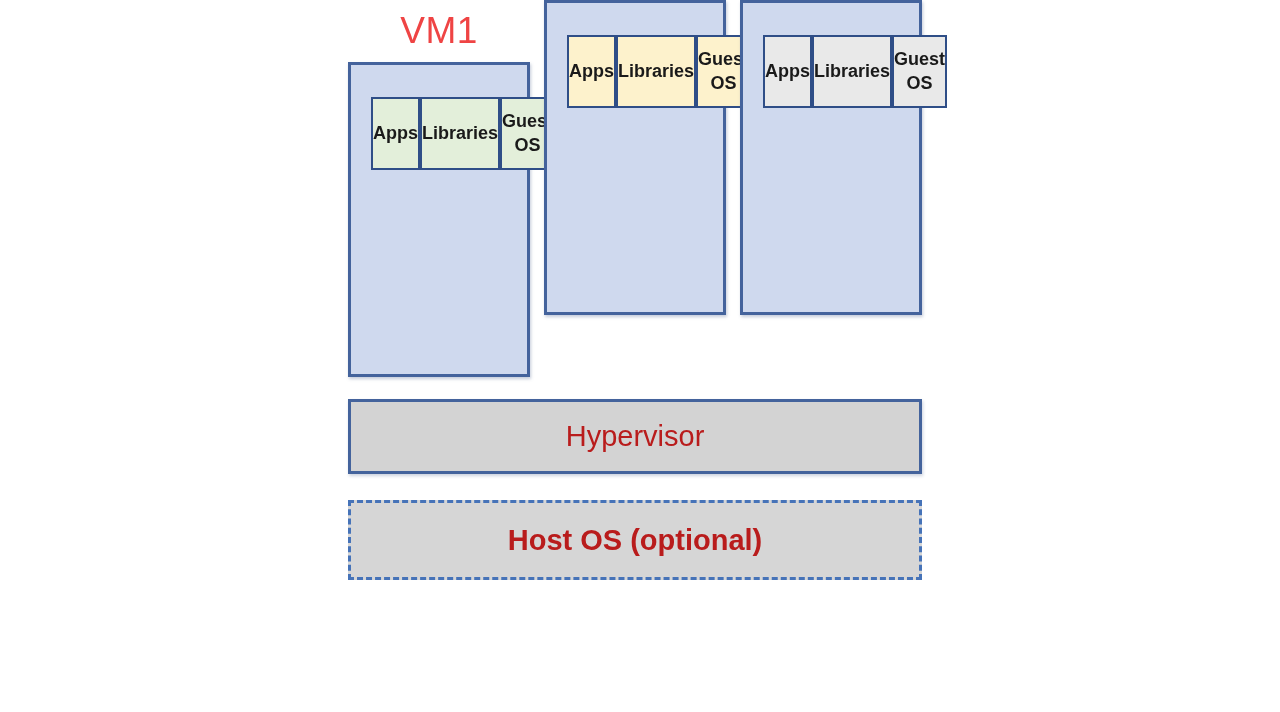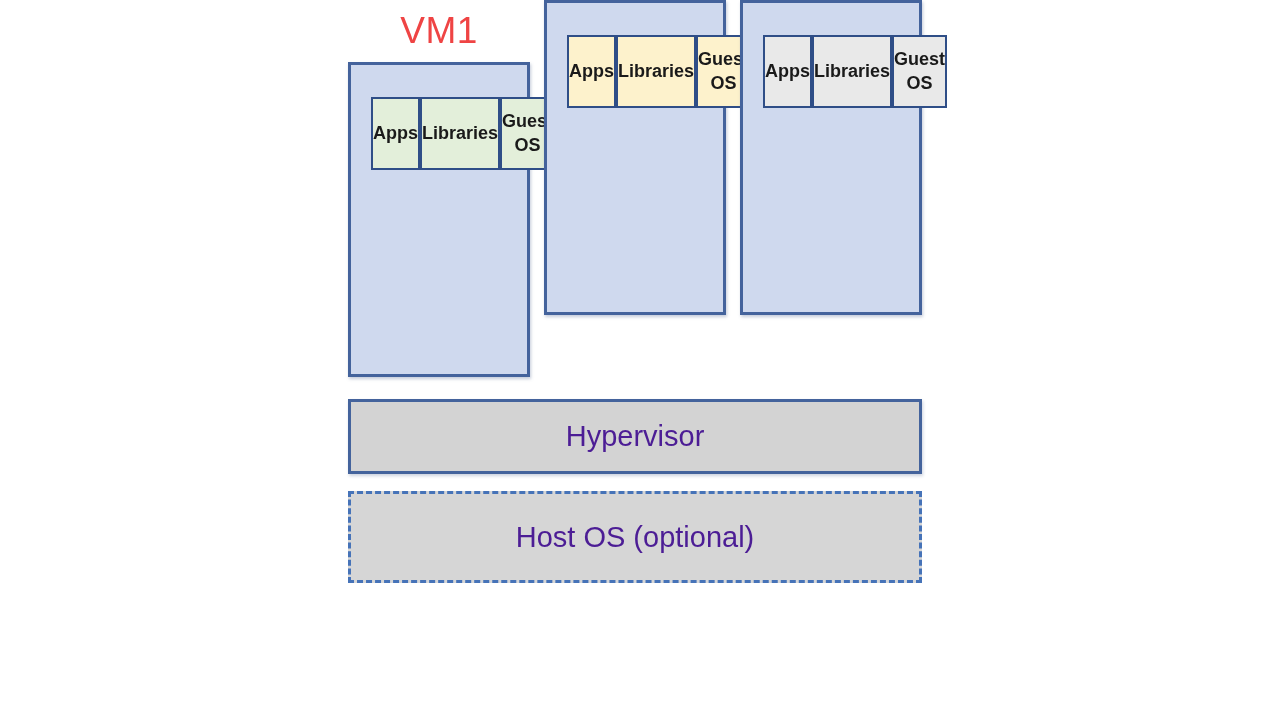--- a/index.html
+++ b/index.html
@@ -68,34 +68,35 @@
   .fill-gray   { background: #e9e9e9; }
   .vm-box .wrap-narrow { display: inline-block; max-width: 64px; }
   
   .layer {
     box-sizing: border-box;
     width: 574px;
     display: flex;
     align-items: center;
     justify-content: center;
     font-size: 29px;
-    color: #4c1d95;
+    color: #b91c1c;
   }
   .layer-hypervisor {
     margin-top: 22px;
     height: 75px;
     background: #d3d3d3;
     border: 3px solid #44639c;
     box-shadow: 1px 2px 3px rgba(90,110,150,0.3);
   }
   .layer-hostos {
-    margin-top: 17px;
-    height: 92px;
+    margin-top: 26px;
+    height: 80px;
     background: #d6d6d6;
     border: 3px dashed #4673b8;
+    font-weight: bold;
   }
   .layer-physical {
     margin-top: 20px;
     height: 105px;
     background: #ececec;
     border: 2px solid #7388ae;
     box-shadow: 1px 2px 3px rgba(90,110,150,0.25);
   }
 </style>
 </head>

